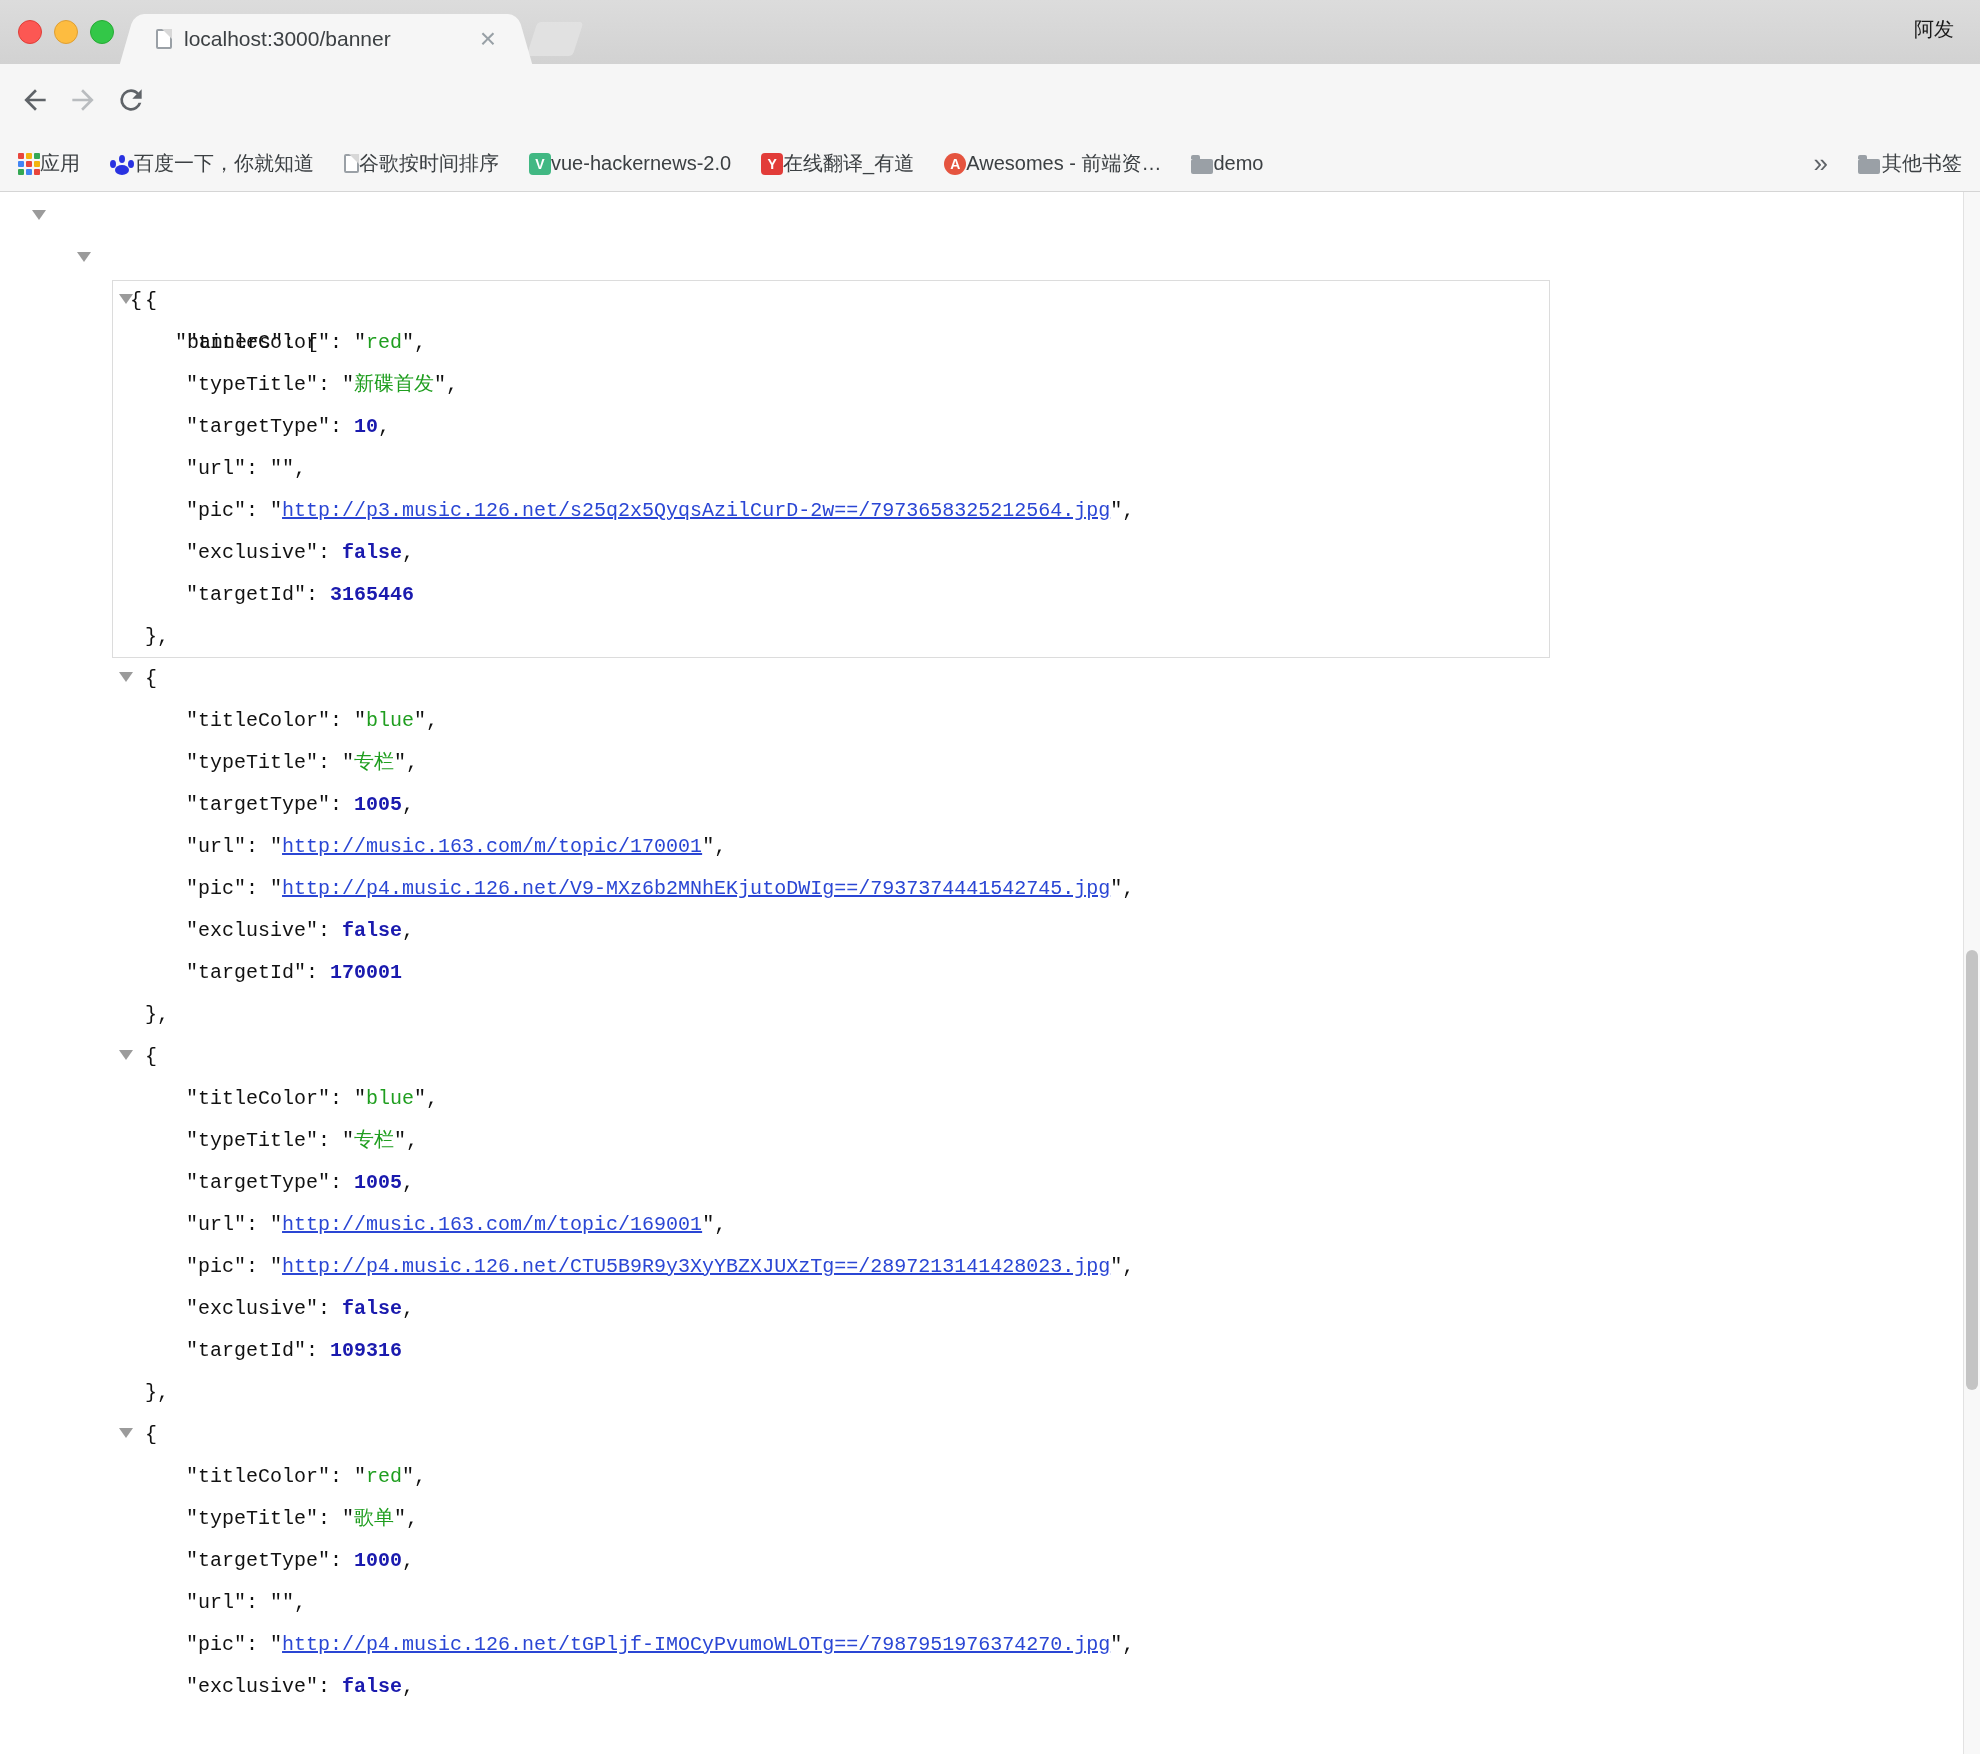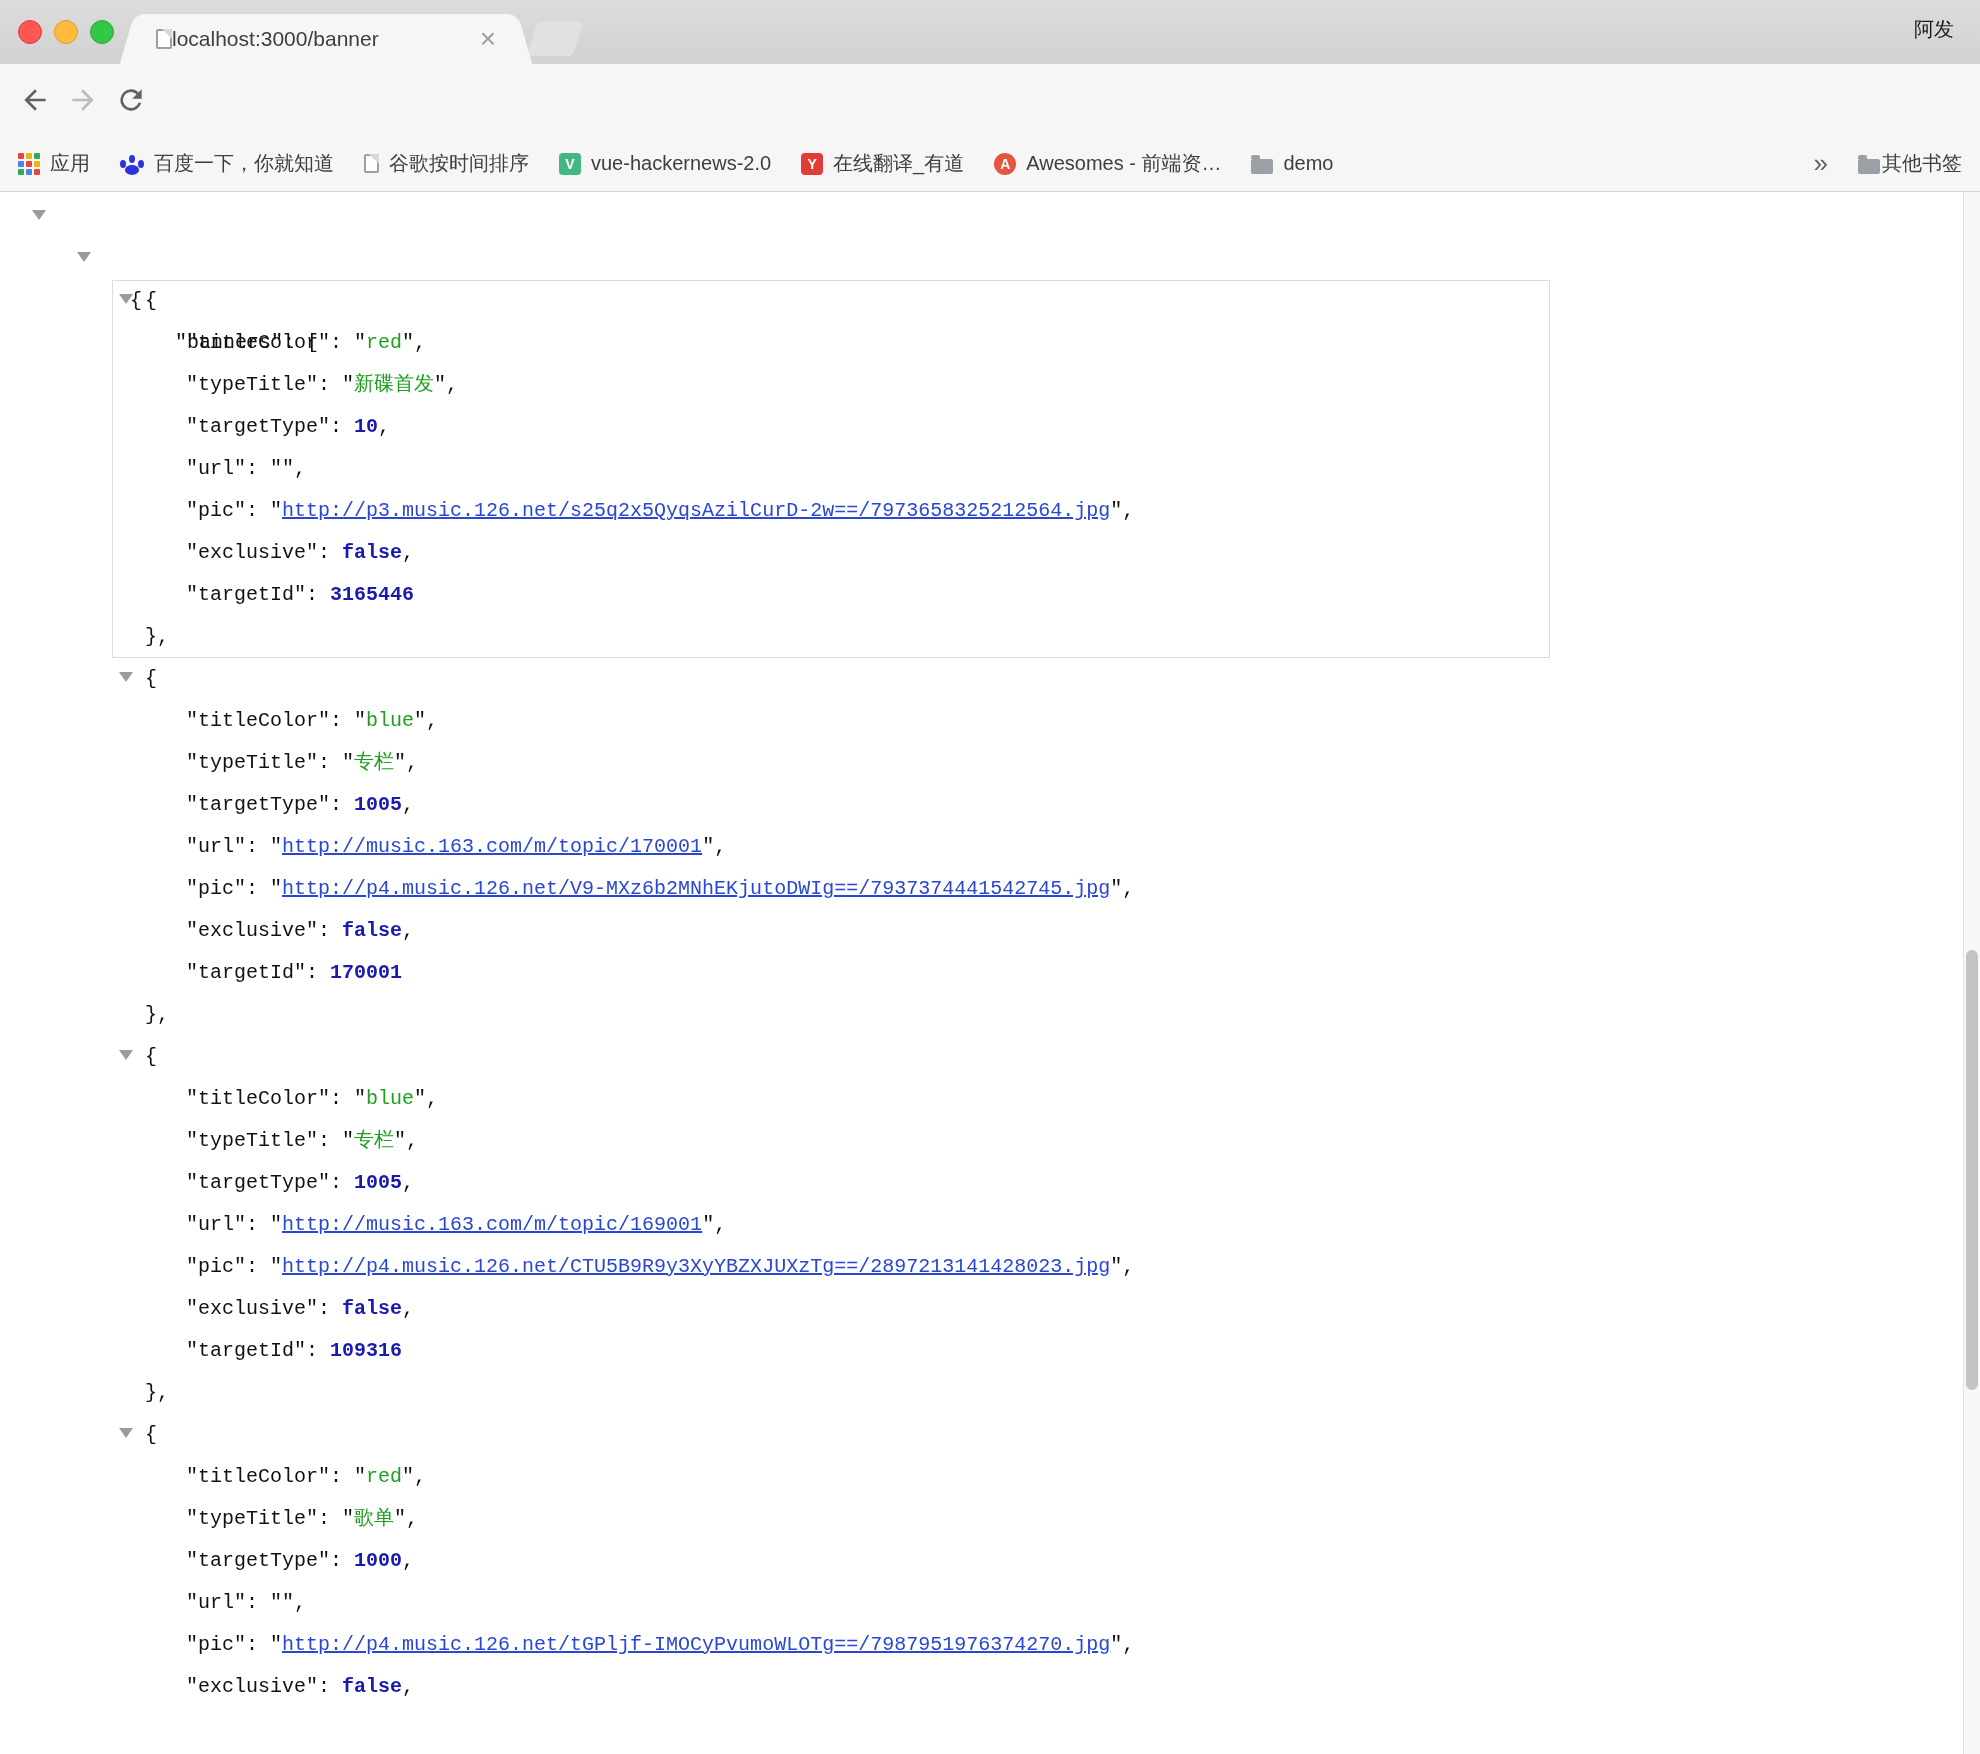--- a/index.html
+++ b/index.html
@@ -18,21 +18,21 @@
   .tab { position:absolute; left:140px; top:14px; width:372px; height:50px;
          background:#f6f6f6; border-radius:10px 10px 0 0;
          display:flex; align-items:center; padding:0 16px; z-index:2; }
   .tab::before, .tab::after { content:''; position:absolute; top:0; width:30px; height:100%;
          background:#f6f6f6; z-index:-1; }
   .tab::before { left:-13px; transform:skewX(-16deg); border-top-left-radius:10px; }
   .tab::after  { right:-13px; transform:skewX(16deg); border-top-right-radius:10px; }
   .doc-icon { width:16px; height:20px; background:#fff; border:2px solid #9aa0a6; border-radius:2px; position:relative; flex:none; }
   .doc-icon::after { content:''; position:absolute; right:-2px; top:-2px; border:5px solid #d8d8d8;
          border-left-color:transparent; border-bottom-color:transparent; }
-  .tab-title { font-size:21px; color:#3c4043; flex:1; white-space:nowrap; overflow:hidden; }
+  .tab-title { margin-left:12px; font-size:21px; color:#3c4043; flex:1; white-space:nowrap; overflow:hidden; }
   .tab-close { font-size:28px; color:#98a0a6; line-height:1; margin-left:8px; cursor:default; }
   .newtab-button { position:absolute; left:532px; top:22px; width:46px; height:34px;
          background:#e2e2e2; transform:skewX(-18deg); border-radius:4px; opacity:.9; }
   .profile-name { position:absolute; right:26px; top:16px; font-size:20px; color:#1a1a1a; }
 
   
   .toolbar { position:absolute; top:64px; left:0; width:100%; height:72px; background:#f6f6f6; }
   .navbtn { position:absolute; top:16px; width:42px; height:40px; display:flex; align-items:center;
             justify-content:center; color:#5f6368; }
   .navbtn svg { width:32px; height:32px; fill:currentColor; }
@@ -69,21 +69,21 @@
   .paw .pad { position:absolute; bottom:0; left:5px; width:14px; height:10px; border-radius:50%; }
   .paw .t { position:absolute; width:6px; height:8px; border-radius:50%; }
   .paw .t1 { left:0; top:7px; } .paw .t2 { left:9px; top:2px; } .paw .t3 { left:18px; top:7px; }
   .paw.brown .pad, .paw.brown .t { background:#a98274; }
   .paw.blue  .pad, .paw.blue  .t { background:#2932e1; }
   .menu-dots { position:absolute; right:22px; top:84px; font-size:32px; color:#5f6368; line-height:1; }
 
   
   .bookmarks-bar { position:absolute; top:136px; left:0; width:100%; height:56px; background:#f6f6f6;
                    border-bottom:1px solid #d5d5d5; display:flex; align-items:center; padding:0 18px; gap:30px; }
-  .bm { display:flex; align-items:center; gap:10px; white-space:nowrap; }
+  .bm { display:flex; align-items:center; gap:0; white-space:nowrap; }
   .bm-label { font-size:20px; color:#3c4043; }
   .apps-grid { display:grid; grid-template-columns:repeat(3,6px); grid-gap:2px; }
   .apps-grid span { width:6px; height:6px; border-radius:1px; }
   .bm-icon-sq { width:22px; height:22px; border-radius:4px; color:#fff; font-weight:bold; font-size:14px;
                 display:flex; align-items:center; justify-content:center; }
   .bm-vue { background:#41b883; } .bm-youdao { background:#e23c39; } .bm-awesomes { background:#e5543f; border-radius:50%; }
   .doc-icon.small { width:15px; height:19px; }
   .folder { width:22px; height:15px; background:#9aa0a6; border-radius:2px; position:relative; margin-top:5px; }
   .folder::before { content:''; position:absolute; top:-4px; left:0; width:9px; height:4px; background:#9aa0a6; border-radius:2px 2px 0 0; }
   .bm-chevrons { margin-left:auto; font-size:26px; color:#5f6368; }

